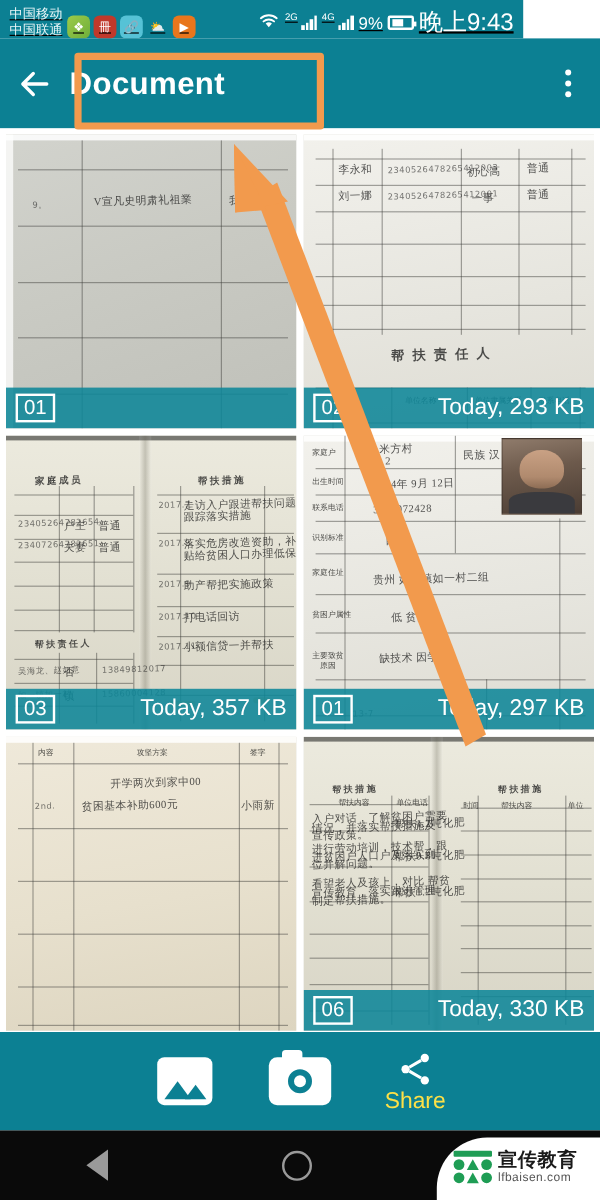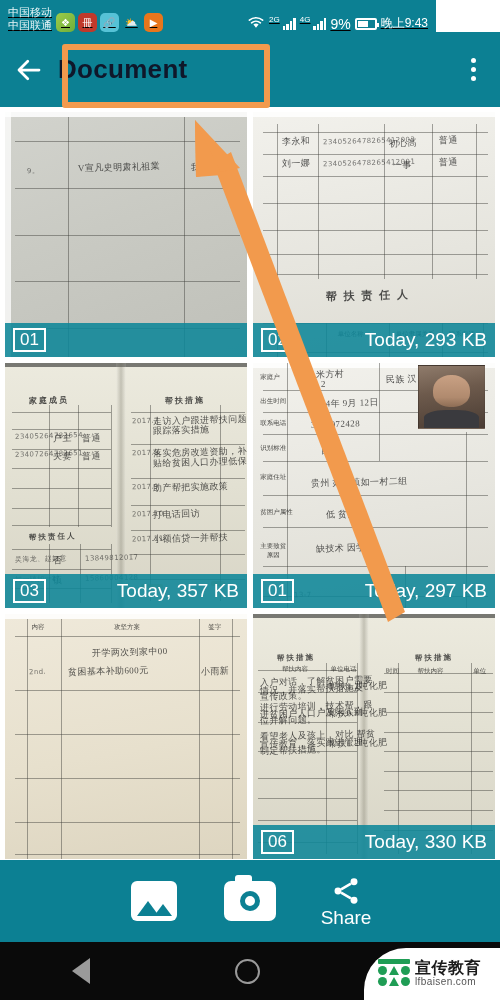--- a/index.html
+++ b/index.html
@@ -29,29 +29,29 @@
   .sig i { display:block; width:2.5px; background:#ffffff; }
   .sig i:nth-child(1){height:4px;} .sig i:nth-child(2){height:6.5px;}
   .sig i:nth-child(3){height:9px;} .sig i:nth-child(4){height:12px;}
   .gtag { font-size:8px; vertical-align:top; position:relative; top:-4px;
     margin-right:-1px; color:#ffffff; }
   .battbody { width:22px; height:12px; border:2px solid #fff; border-radius:2px;
     position:relative; display:flex; align-items:center; }
   .battbody::after { content:""; position:absolute; right:-4px; top:3px;
     width:2px; height:4px; background:#fff; }
   .battfill { height:6px; width:55%; background:#fff; margin-left:1.5px; }
-  .clock { font-size:12px; }
+  .clock { font-size:20px; }
 
   
   .appbar { position:absolute; left:0; top:32px; width:500px; height:75px;
     background:#0c8093; display:flex; align-items:center; }
   .backarrow { width:58px; height:75px; display:flex; align-items:center;
     justify-content:center; }
   .backarrow svg { width:30px; height:30px; }
-  .apptitle { color:#0f172a; font-size:26px; font-weight:bold; letter-spacing:.3px; }
+  .apptitle { color:#ffffff; font-size:26px; font-weight:bold; letter-spacing:.3px; }
   .overflow { margin-left:auto; width:54px; height:75px; display:flex;
     flex-direction:column; align-items:center; justify-content:center; gap:4px; }
   .overflow i { display:block; width:5px; height:5px; border-radius:50%;
     background:#ffffff; }
 
   
   .grid { position:absolute; left:0; top:107px; width:500px; height:775px;
     background:#ffffff; display:grid; grid-template-columns:1fr 1fr;
     grid-auto-rows:245px; gap:6px 6px; padding:5px; }
   .cell { position:relative; overflow:hidden; background:#e9e9e4; }
@@ -106,21 +106,21 @@
     border:6px solid #f29a4d; border-radius:3px; pointer-events:none; }
   .anno-arrow { position:absolute; left:0; top:0; width:500px; height:1000px;
     pointer-events:none; }
 
   
   .toolbar { position:absolute; left:0; bottom:58px; width:500px; height:82px;
     background:#0c8093; display:flex; align-items:center; justify-content:center;
     gap:10px; }
   .tb-item { display:flex; flex-direction:column; align-items:center;
     justify-content:center; min-width:86px; height:82px; gap:1px; }
-  .tb-label { color:#ffffff; font-size:19px; line-height:20px; }
+  .tb-label { color:#fde047; font-size:19px; line-height:20px; }
   .gal { width:46px; height:40px; background:#fff; border-radius:6px;
     position:relative; overflow:hidden; }
   .gal::before { content:""; position:absolute; left:6px; bottom:5px;
     border-left:11px solid transparent; border-right:11px solid transparent;
     border-bottom:15px solid #0c8093; }
   .gal::after { content:""; position:absolute; right:5px; bottom:5px;
     border-left:9px solid transparent; border-right:9px solid transparent;
     border-bottom:12px solid #0c8093; }
   .cam { width:52px; height:40px; background:#fff; border-radius:7px;
     position:relative; }

